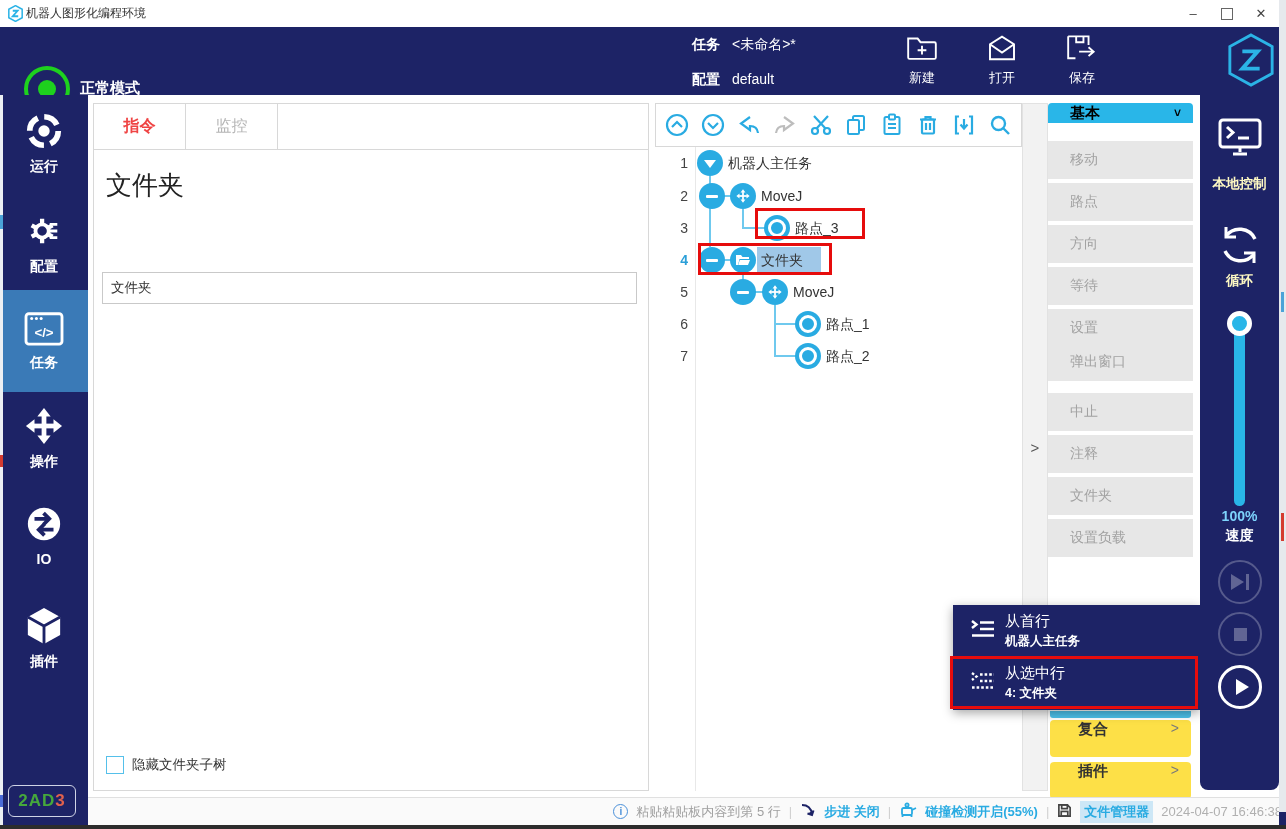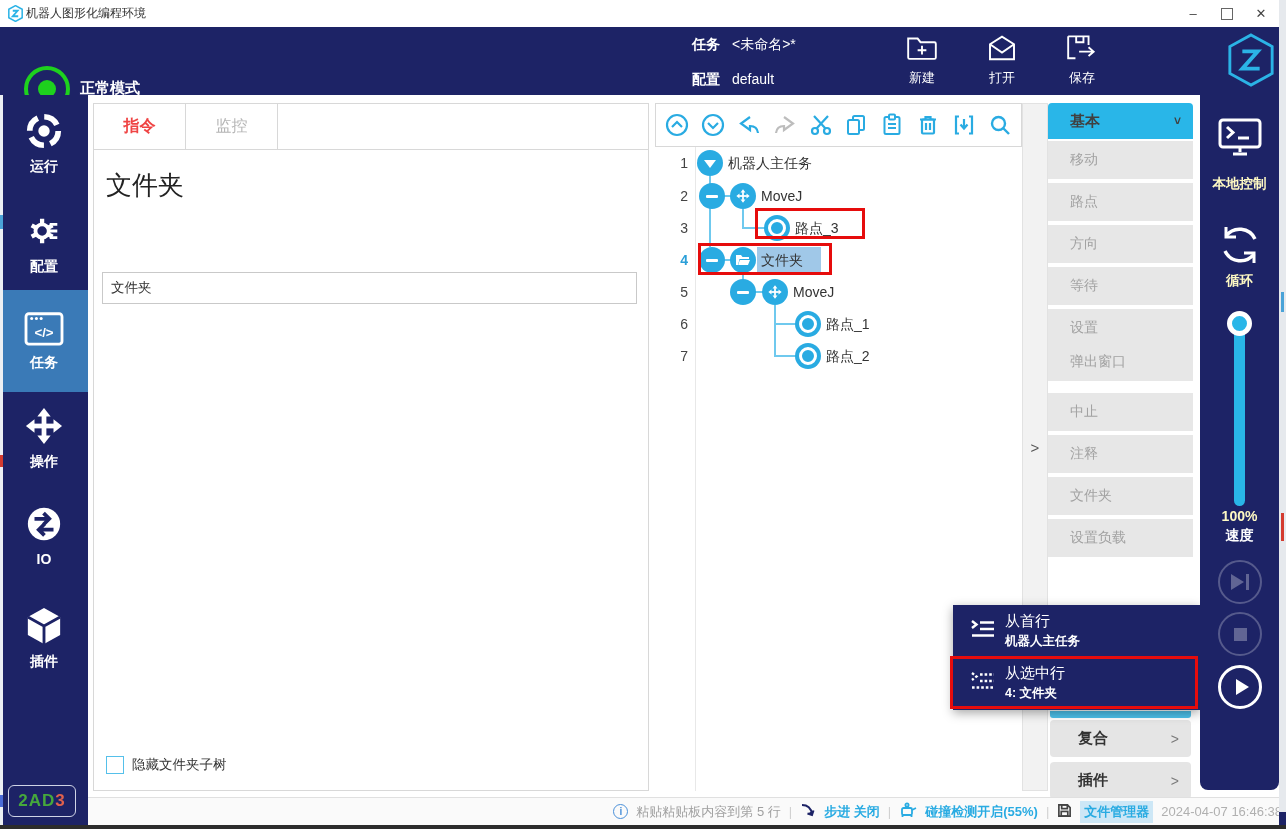--- a/index.html
+++ b/index.html
@@ -54,41 +54,41 @@
   .node .tri{width:0;height:0;border-left:6px solid transparent;border-right:6px solid transparent;border-top:8px solid #fff;margin-top:2px;}
   .node .ring{width:12px;height:12px;border:3px solid #fff;border-radius:50%;}
   .tree-label{position:absolute;font-size:14px;color:#333;white-space:nowrap;}
   .conn{position:absolute;background:#6fc9ee;}
   .sel-bg{left:757px;top:247px;width:64px;height:26px;background:#a0c8e8;}
   .redbox{position:absolute;border:3px solid #e60c0c;box-sizing:border-box;}
   
   .gutter{left:1022px;top:103px;width:26px;height:688px;background:#f2f2f2;border:1px solid #e2e2e2;box-sizing:border-box;
           display:flex;align-items:center;justify-content:center;color:#555;font-size:15px;}
   
-  .cmd-head{left:1048px;top:103px;width:145px;height:36px;background:#29b6e8;border-radius:4px 4px 0 0;
-            display:flex;align-items:center;color:#404040;font-size:15px;font-weight:bold;padding-left:22px;box-sizing:border-box;}
+  .cmd-head{left:1048px;top:103px;width:145px;height:20px;background:#29b6e8;border-radius:4px 4px 0 0;
+            display:flex;align-items:center;color:#000000;font-size:15px;font-weight:bold;padding-left:22px;box-sizing:border-box;}
   .cmd-chev{position:absolute;right:12px;font-size:12px;font-weight:bold;}
   .cmd-item{position:absolute;left:1048px;width:145px;height:38px;background:#e7e7e7;color:#a2a2a2;font-size:14px;
             display:flex;align-items:center;padding-left:22px;box-sizing:border-box;}
-  .cmd-group{position:absolute;left:1050px;width:141px;height:37px;background:#e5e5e5;border-radius:4px;color:#333;
-             font-size:15px;font-weight:bold;display:flex;align-items:center;padding-left:28px;box-sizing:border-box;}
+  .cmd-group{position:absolute;left:1050px;width:141px;height:37px;background:#fde047;border-radius:4px;color:#333;
+             font-size:15px;font-weight:bold;display:flex;padding-left:28px;box-sizing:border-box;}
   .cmd-group .chev{position:absolute;right:12px;color:#7a7a7a;font-weight:normal;font-size:14px;}
   .cmd-sliver{left:1050px;top:711px;width:141px;height:7px;background:#4cc0ea;border-radius:0 0 3px 3px;}
   
   .ctxmenu{left:953px;top:605px;width:247px;height:105px;background:#1d2366;box-shadow:0 3px 10px rgba(0,0,0,.35);}
   .ctx-item{height:52px;display:flex;align-items:center;}
   .ctx-icon{margin:0 10px 0 18px;}
   .ctx-txt .t1{color:#fff;font-size:15px;}
   .ctx-txt .t2{color:#fff;font-size:12.5px;font-weight:bold;margin-top:2px;}
   
   .rsidebar{left:1200px;top:95px;width:79px;height:695px;background:#1d2366;border-radius:0 0 8px 8px;}
   .rs-label{position:absolute;width:79px;text-align:center;color:#fef9c3;font-size:13.5px;font-weight:bold;margin-top:12px;}
   .slider-track{left:34px;top:227px;width:11px;height:184px;background:#29b6e8;border-radius:6px;}
   .slider-handle{left:27px;top:216px;width:25px;height:25px;background:#29b6e8;border:5px solid #fff;border-radius:50%;box-sizing:border-box;}
-  .speed-val{left:0;top:413px;width:79px;text-align:center;color:#fef9c3;font-size:14px;font-weight:bold;}
+  .speed-val{left:0;top:413px;width:79px;text-align:center;color:#7dd3fc;font-size:14px;font-weight:bold;}
   .speed-lbl{left:0;top:432px;width:79px;text-align:center;color:#fff;font-size:14px;font-weight:bold;}
   .pb-btn{position:absolute;left:18px;width:44px;height:44px;border-radius:50%;box-sizing:border-box;
           display:flex;align-items:center;justify-content:center;}
   .pb-dim{border:2px solid rgba(255,255,255,.25);color:rgba(255,255,255,.3);}
   .pb-play{border:3px solid #fff;color:#fff;}
   .tri-right{width:0;height:0;border-top:8px solid transparent;border-bottom:8px solid transparent;border-left:13px solid currentColor;margin-left:4px;}
   .sq{width:13px;height:13px;background:currentColor;}
   
   .statusbar{left:88px;top:797px;width:1198px;height:28px;background:#fafafa;border-top:1px solid #e0e0e0;box-sizing:border-box;
              display:flex;align-items:center;justify-content:flex-end;gap:8px;padding-right:4px;font-size:13px;}

